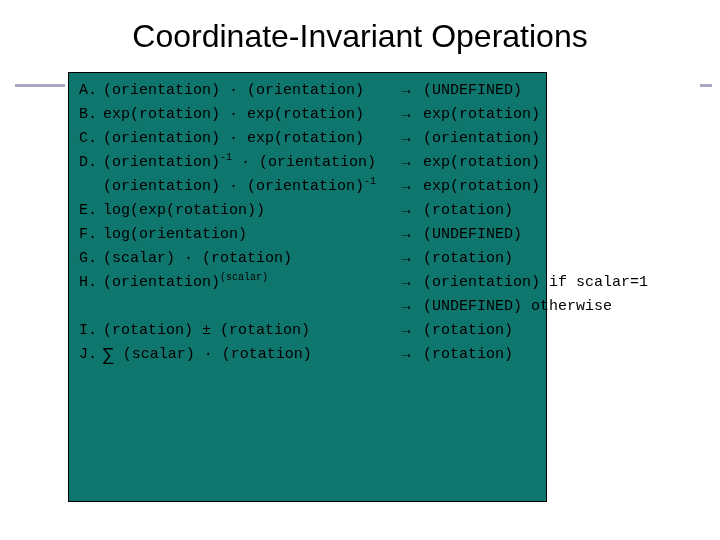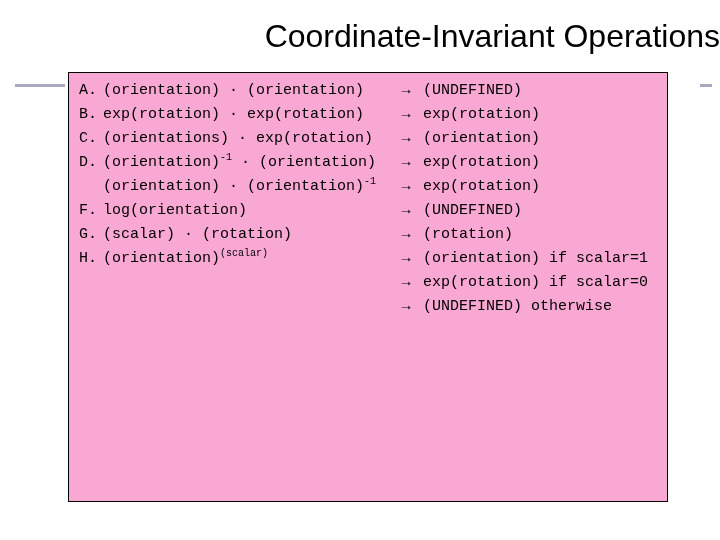--- a/index.html
+++ b/index.html
@@ -15,43 +15,43 @@
     position: relative;
     width: 720px;
     height: 540px;
     background: #fff;
   }
   .title {
     position: absolute;
     top: 18px;
     left: 0;
     width: 100%;
-    text-align: right;
+    text-align: center;
     font-size: 32px;
     color: #000;
     font-weight: normal;
   }
   .hr-left, .hr-right {
     position: absolute;
     top: 84px;
     height: 3px;
     background: #a8a8c0;
   }
   .hr-left { left: 15px; width: 50px; }
   .hr-right { right: 8px; width: 12px; }
   .box {
     position: absolute;
     left: 68px;
     top: 72px;
-    width: 600px;
+    width: 479px;
     height: 430px;
     border: 1.5px solid #000;
     box-sizing: border-box;
     padding: 6px 26px 6px 10px;
-    background: #f9a8d4;
+    background: #0f766e;
   }
   .row {
     font-family: "Courier New", Courier, monospace;
     font-size: 15px;
     line-height: 24px;
     white-space: nowrap;
     color: #000;
     position: relative;
   }
   .lbl {
@@ -89,22 +89,24 @@
 </head>
 <body>
 
 <div class="slide">
   <div class="title">Coordinate-Invariant Operations</div>
   <div class="hr-left"></div>
   <div class="hr-right"></div>
   <div class="box" id="box">
       <div class="row"><span class="lbl">A.</span><span class="lhs">(orientation) · (orientation)</span><span class="arrow">→</span><span class="rhs">(UNDEFINED)</span></div>
       <div class="row"><span class="lbl">B.</span><span class="lhs">exp(rotation) · exp(rotation)</span><span class="arrow">→</span><span class="rhs">exp(rotation)</span></div>
-      <div class="row"><span class="lbl">C.</span><span class="lhs">(orientations) · exp(rotation)</span><span class="arrow">→</span><span class="rhs">(orientation)</span></div>
+      <div class="row"><span class="lbl">C.</span><span class="lhs">(orientation) · exp(rotation)</span><span class="arrow">→</span><span class="rhs">(orientation)</span></div>
       <div class="row"><span class="lbl">D.</span><span class="lhs">(orientation)<sup>-1</sup> · (orientation)</span><span class="arrow">→</span><span class="rhs">exp(rotation)</span></div>
       <div class="row"><span class="lbl"></span><span class="lhs">(orientation) · (orientation)<sup>-1</sup></span><span class="arrow">→</span><span class="rhs">exp(rotation)</span></div>
+      <div class="row"><span class="lbl">E.</span><span class="lhs">log(exp(rotation))</span><span class="arrow">→</span><span class="rhs">(rotation)</span></div>
       <div class="row"><span class="lbl">F.</span><span class="lhs">log(orientation)</span><span class="arrow">→</span><span class="rhs">(UNDEFINED)</span></div>
       <div class="row"><span class="lbl">G.</span><span class="lhs">(scalar) · (rotation)</span><span class="arrow">→</span><span class="rhs">(rotation)</span></div>
       <div class="row"><span class="lbl">H.</span><span class="lhs">(orientation)<sup>(scalar)</sup></span><span class="arrow">→</span><span class="rhs">(orientation) if scalar=1</span></div>
-      <div class="row"><span class="lbl"></span><span class="lhs"></span><span class="arrow">→</span><span class="rhs">exp(rotation) if scalar=0</span></div>
       <div class="row"><span class="lbl"></span><span class="lhs"></span><span class="arrow">→</span><span class="rhs">(UNDEFINED)   otherwise</span></div>
+      <div class="row"><span class="lbl">I.</span><span class="lhs">(rotation) ± (rotation)</span><span class="arrow">→</span><span class="rhs">(rotation)</span></div>
+      <div class="row"><span class="lbl">J.</span><span class="lhs"><span class="sum">∑</span> (scalar) · (rotation)</span><span class="arrow">→</span><span class="rhs">(rotation)</span></div>
     </div>
 </div>
 
 </body></html>

